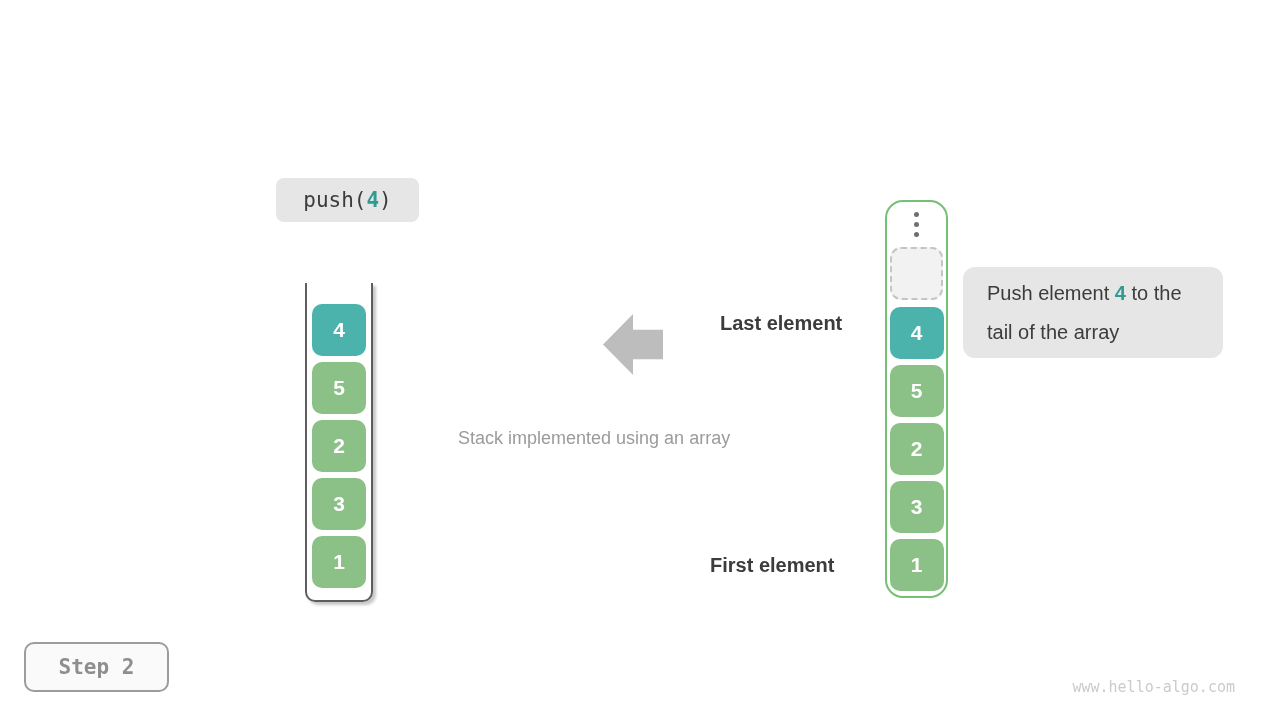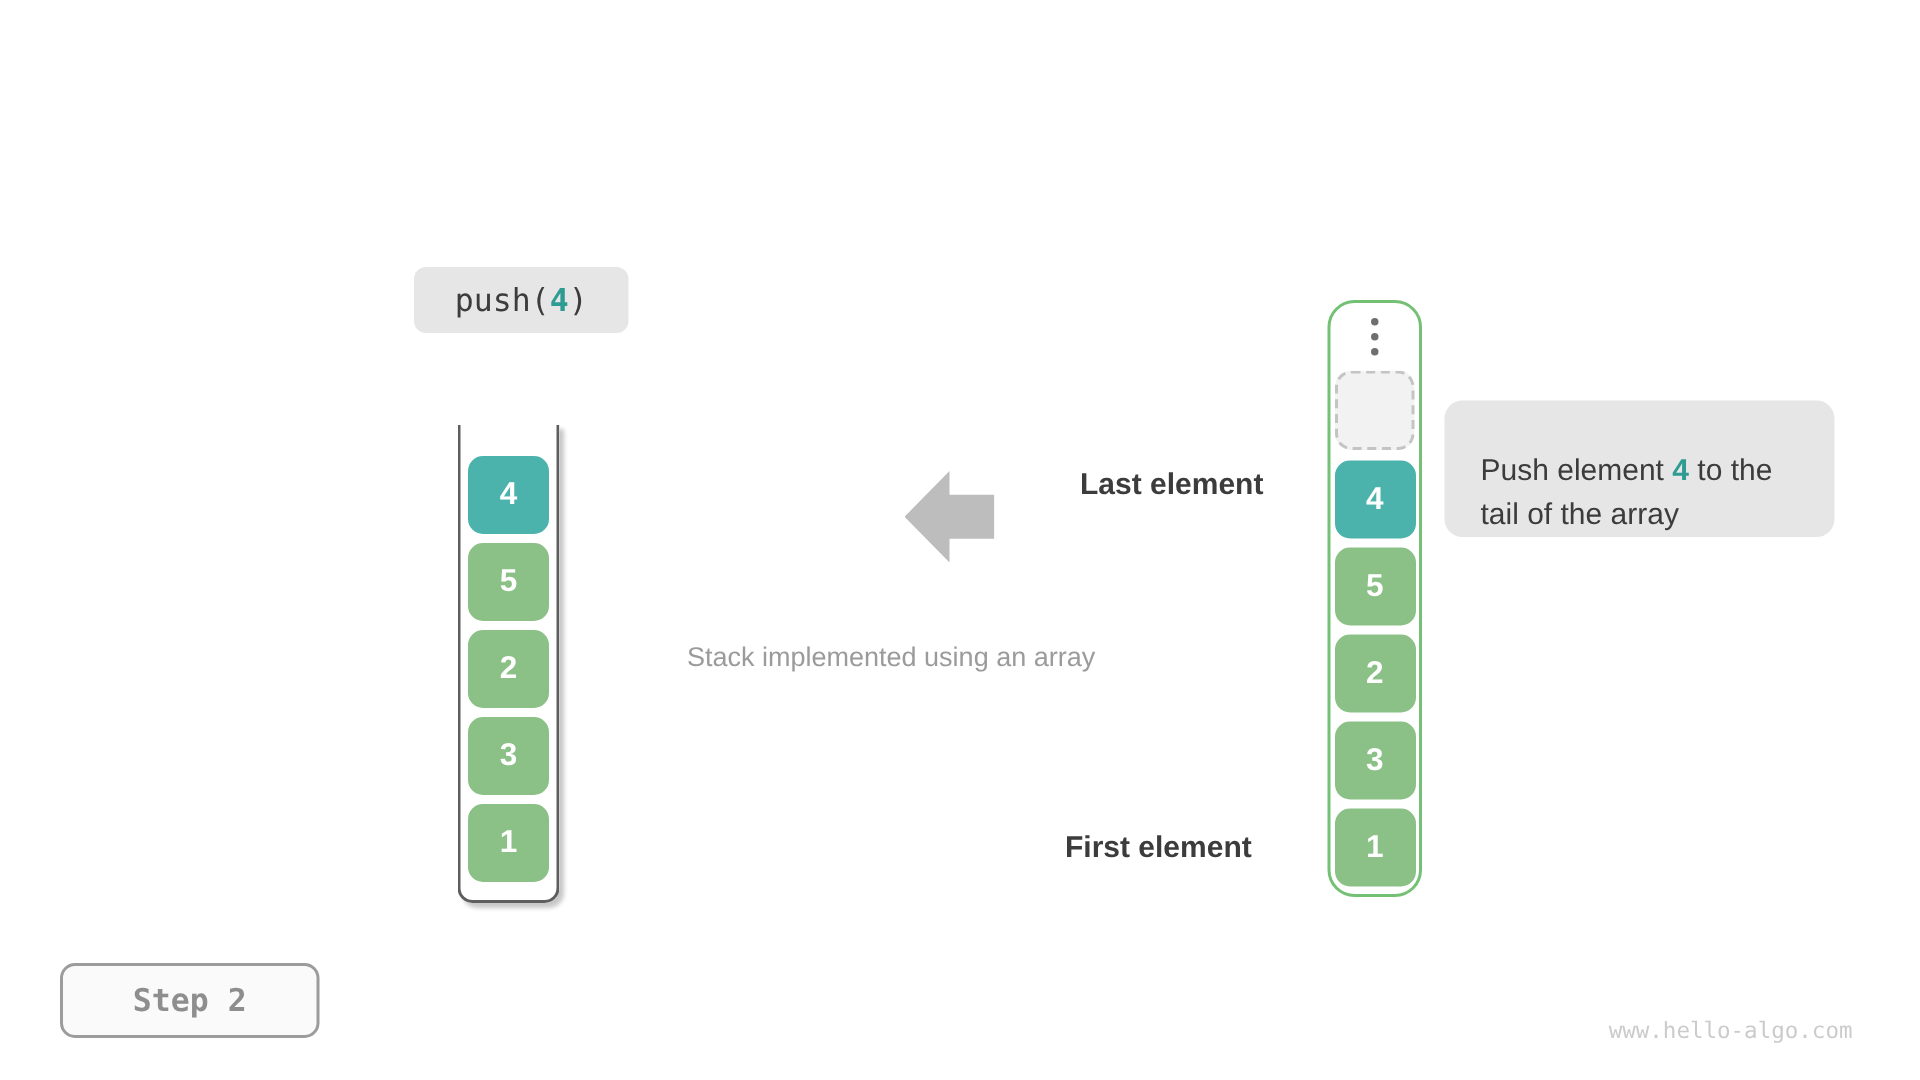--- a/index.html
+++ b/index.html
@@ -100,31 +100,31 @@
     position: absolute; left: 458px; top: 428px;
     font-size: 18px; color: var(--gray-text);
   }
 
   
   .tooltip {
     position: absolute; left: 963px; top: 267px;
     width: 260px; height: 91px;
     background: var(--label-bg);
     border-radius: 12px;
-    display: flex; align-items: flex-end; justify-content: center;
+    display: flex; align-items: center; justify-content: center;
     font-size: 20px; color: var(--dark-text);
-    line-height: 29px;
+    line-height: 39px;
   }
   .tooltip-text { width: 212px; text-align: left; }
   .tooltip .value { color: var(--teal-text); font-weight: bold; }
 
   
   .step {
-    position: absolute; left: 40px; top: 642px;
-    width: 173px; height: 50px;
+    position: absolute; left: 24px; top: 642px;
+    width: 145px; height: 50px;
     background: #fafafa;
     border: 2px solid #9c9c9c;
     border-radius: 10px;
     display: flex; align-items: center; justify-content: center;
     font-family: "DejaVu Sans Mono", monospace;
     font-size: 21px; font-weight: bold; color: var(--step-gray);
     white-space: pre;
   }
 
   .watermark {

